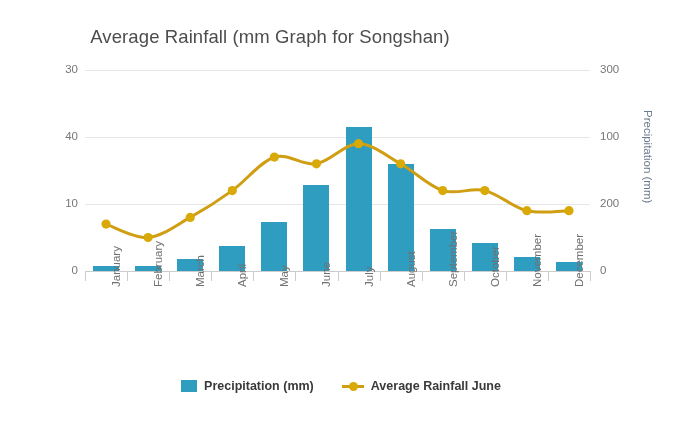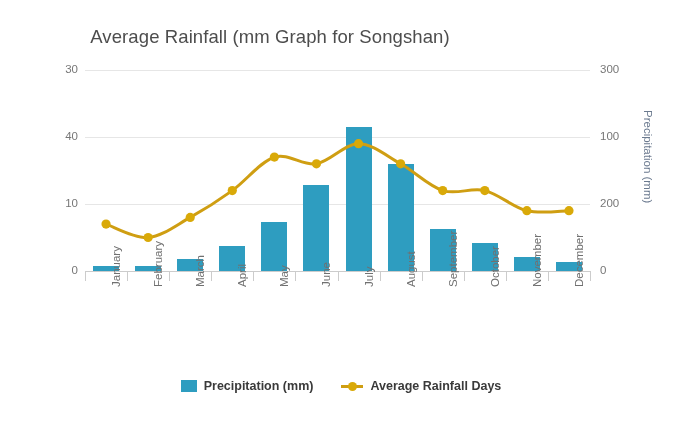--- a/index.html
+++ b/index.html
@@ -289,17 +289,17 @@
   <div id="legend">
     <div class="legend-item">
       <span class="legend-swatch-bar"></span>
       <span>Precipitation (mm)</span>
     </div>
     <div class="legend-item">
       <span class="legend-swatch-line">
         <span class="lsl-line"></span>
           <span class="lsl-dot"></span>
       </span>
-      <span>Average Rainfall Days</span>
+      <span>Average Rainfall June</span>
     </div>
   </div>
 
 </div>
 
 </body></html>

